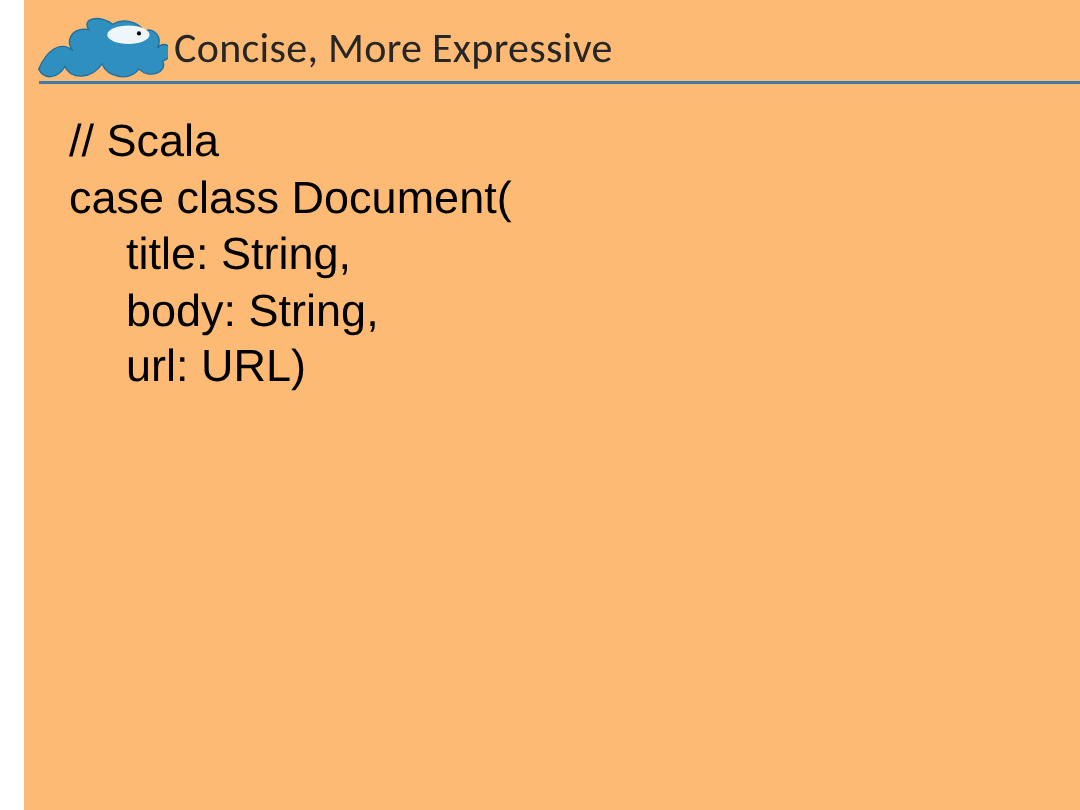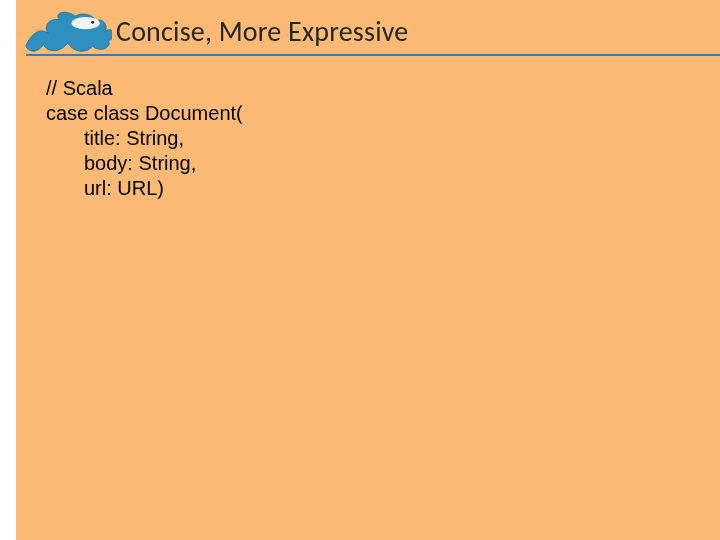--- a/index.html
+++ b/index.html
@@ -46,21 +46,21 @@
       top: 54px;
       border: none;
       border-top: 2px solid #3e7aa8;
     }
 
     .code {
       position: absolute;
       left: 30px;
       top: 76px;
       font-family: Arial, "Helvetica Neue", Helvetica, sans-serif;
-      font-size: 20px;
+      font-size: 30px;
       line-height: 1.25;
       color: #000;
       white-space: pre;
     }
 
     .code .indent { display:inline-block; width: 38px; }
   </style>
 </head>
 <body>
 

